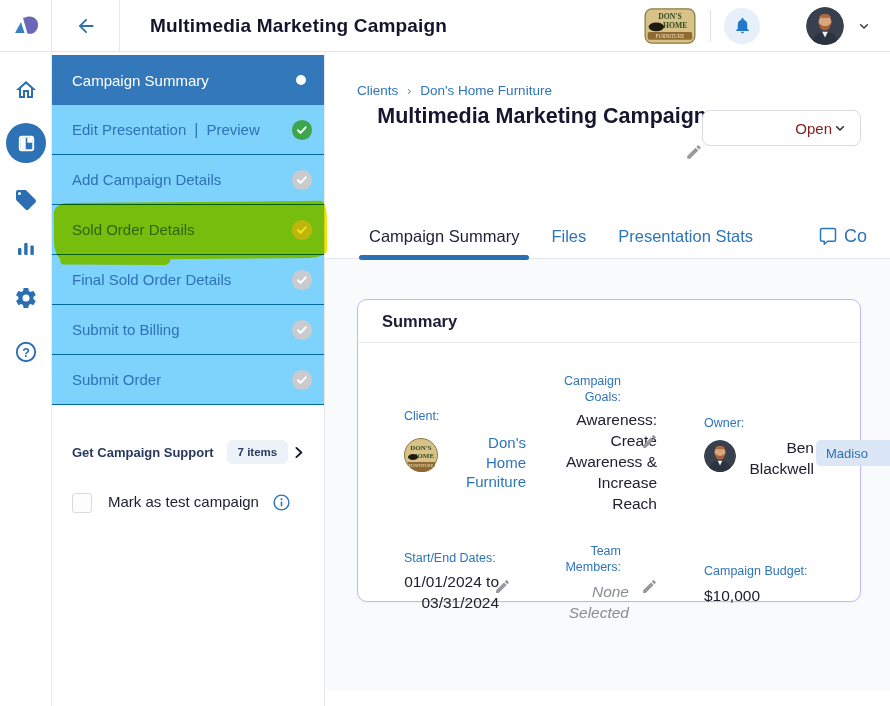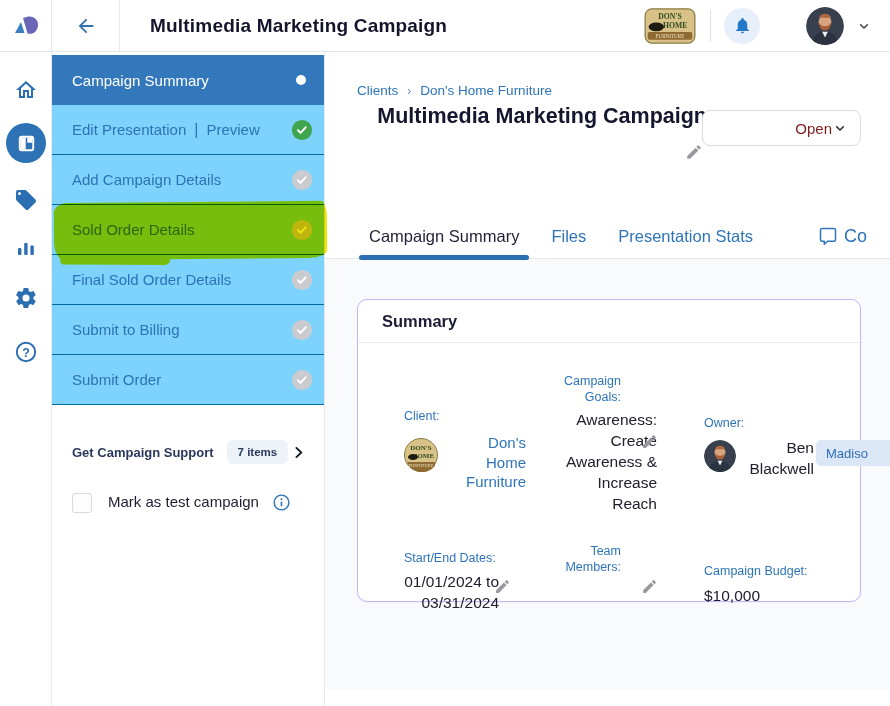--- a/index.html
+++ b/index.html
@@ -337,20 +337,21 @@
 
       <div class="field f-label" style="left:46px; top:250px;">Start/End Dates:</div>
       <div class="field f-value" style="left:46px; top:272px; width:95px;">01/01/2024 to 03/31/2024</div>
       <span class="pencil" style="left:136px; top:278px;">
         <svg width="17" height="17" viewBox="0 0 24 24">
           <path d="M3 17.25V21h3.75L17.81 9.94l-3.75-3.75L3 17.25zM20.71 7.04a1 1 0 0 0 0-1.41l-2.34-2.34a1 1 0 0 0-1.41 0l-1.83 1.83 3.75 3.75 1.83-1.83z" fill="#99989f"></path>
         </svg>
       </span>
 
       <div class="field f-label" style="left:191px; top:243px; width:72px;">Team Members:</div>
+      <div class="field f-value italic-gray" style="left:191px; top:282px; width:80px;">None Selected</div>
       <span class="pencil" style="left:283px; top:278px;">
         <svg width="17" height="17" viewBox="0 0 24 24">
           <path d="M3 17.25V21h3.75L17.81 9.94l-3.75-3.75L3 17.25zM20.71 7.04a1 1 0 0 0 0-1.41l-2.34-2.34a1 1 0 0 0-1.41 0l-1.83 1.83 3.75 3.75 1.83-1.83z" fill="#99989f"></path>
         </svg>
       </span>
 
       <div class="field f-label" style="left:346px; top:263px;">Campaign Budget:</div>
       <div class="field f-value" style="left:346px; top:286px;">$10,000</div>
     </section>
   </main>

